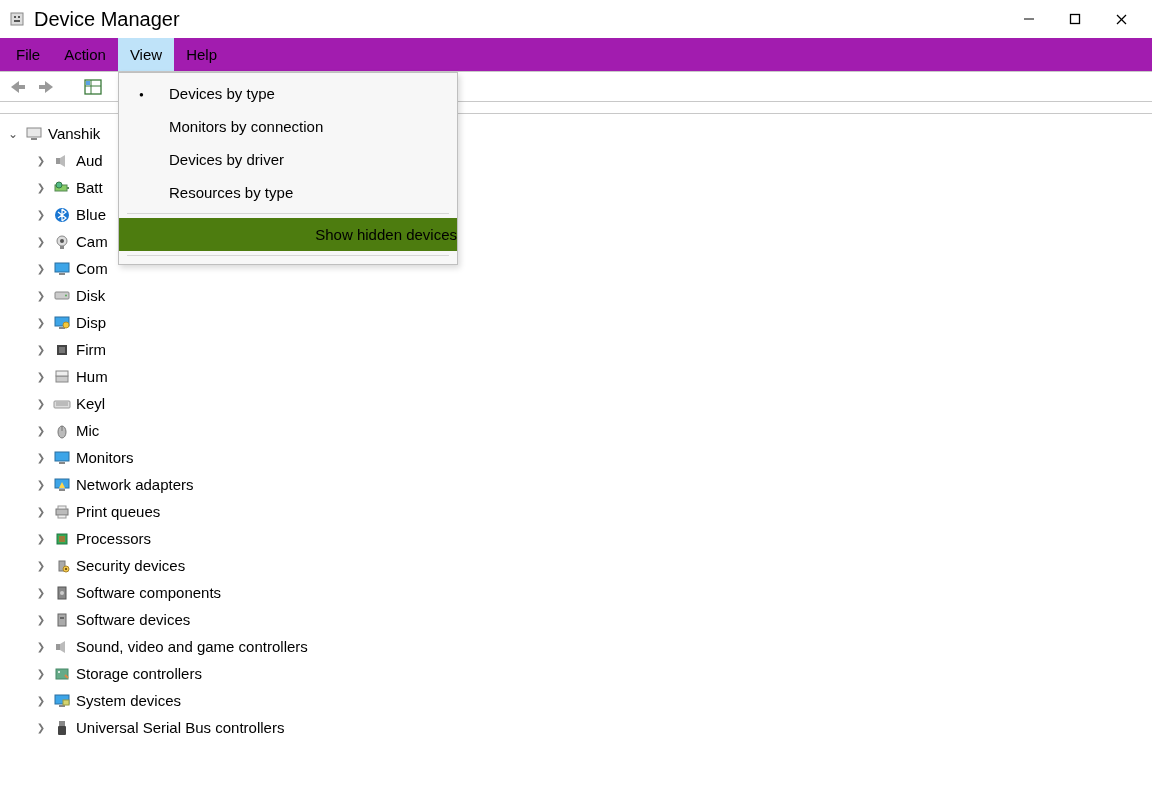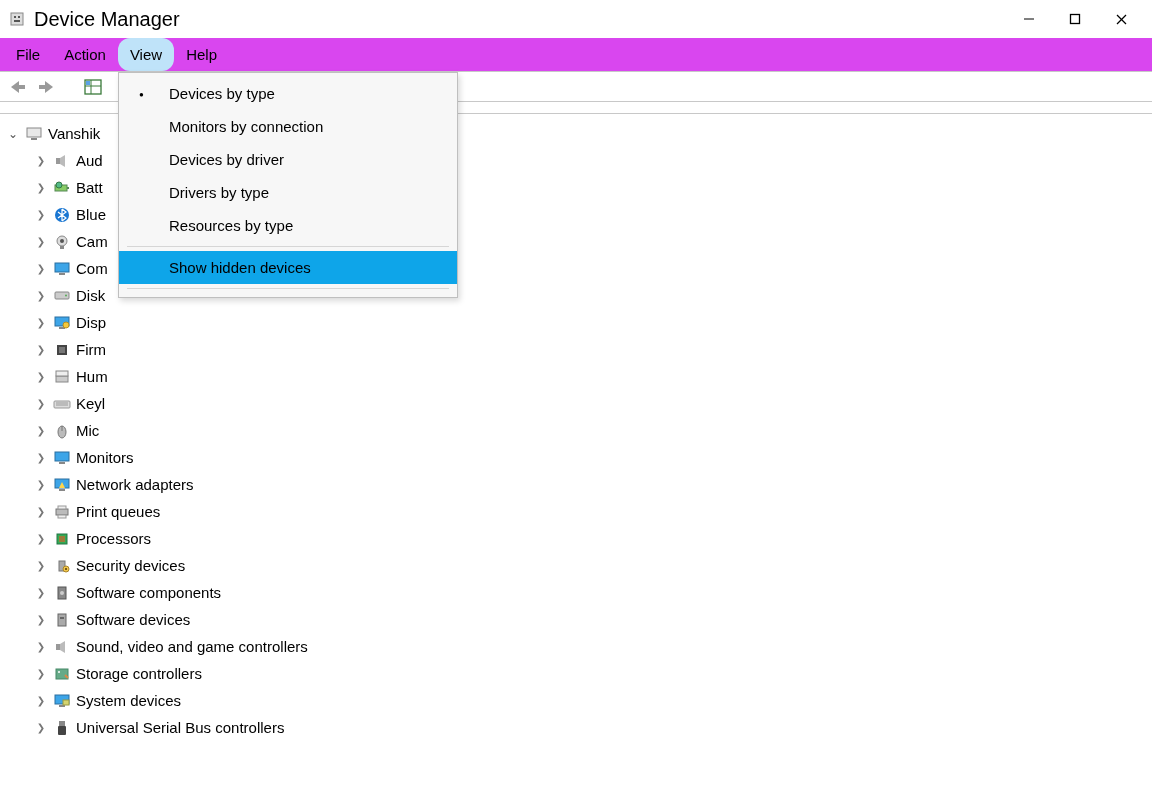--- a/index.html
+++ b/index.html
@@ -30,29 +30,29 @@
   .winbtns { display:flex; }
   .winbtn {
     width: 46px; height: 32px; display:flex;align-items:center;justify-content:center;
     font-size: 16px;
   }
   .menubar {
     height: 34px;
     display:flex; align-items:stretch;
     border-bottom: 1px solid #c8c8c8;
     padding-left: 4px;
-    background:#d946ef;
+    background:#a21caf;
   }
   .menuitem {
     padding: 6px 12px;
     font-size: 15px;
     display:flex;align-items:center;
     cursor:default;
   }
-  .menuitem.active { background:#bfe3f9;border-radius:12px; }
+  .menuitem.active { background:#bfe3f9; }
   .toolbar {
     height: 30px;
     border-bottom: 1px solid #c8c8c8;
     display:flex; align-items:center;
     padding: 0 4px;
     gap: 4px;
     background:#fff;
   }
   .tbtn {
     width: 26px; height:24px; display:flex;align-items:center;justify-content:center;
@@ -94,21 +94,21 @@
     padding: 4px 0;
     z-index: 100;
   }
   .dd-item {
     display:flex; align-items:center;
     height:33px;
     padding-left: 50px;
     font-size:15px;
     position:relative;
   }
-  .dd-item.hover { background:#0ea5e9; }
+  .dd-item.hover { background:#4d7c0f;justify-content:flex-end; }
   .dd-sep { height:1px; background:#d6d6d6; margin:4px 8px; }
   .dd-check {
     position:absolute; left: 20px; top:50%; transform:translateY(-50%);
     font-size:8px;
   }
   svg { display:block; }
 </style>
 </head>
 <body>
 
@@ -425,23 +425,20 @@
     <span class="dd-check">●</span>
     <span>Devices by type</span>
   </div>
   <div class="dd-item">
       <span>Monitors by connection</span>
     </div>
   <div class="dd-item">
       <span>Devices by driver</span>
     </div>
   <div class="dd-item">
-      <span>Drivers by type</span>
-    </div>
-  <div class="dd-item">
       <span>Resources by type</span>
     </div>
   <div class="dd-sep"></div>
   <div class="dd-item hover">
       <span>Show hidden devices</span>
     </div>
   <div class="dd-sep"></div>
 </div>
 
 </body></html>

